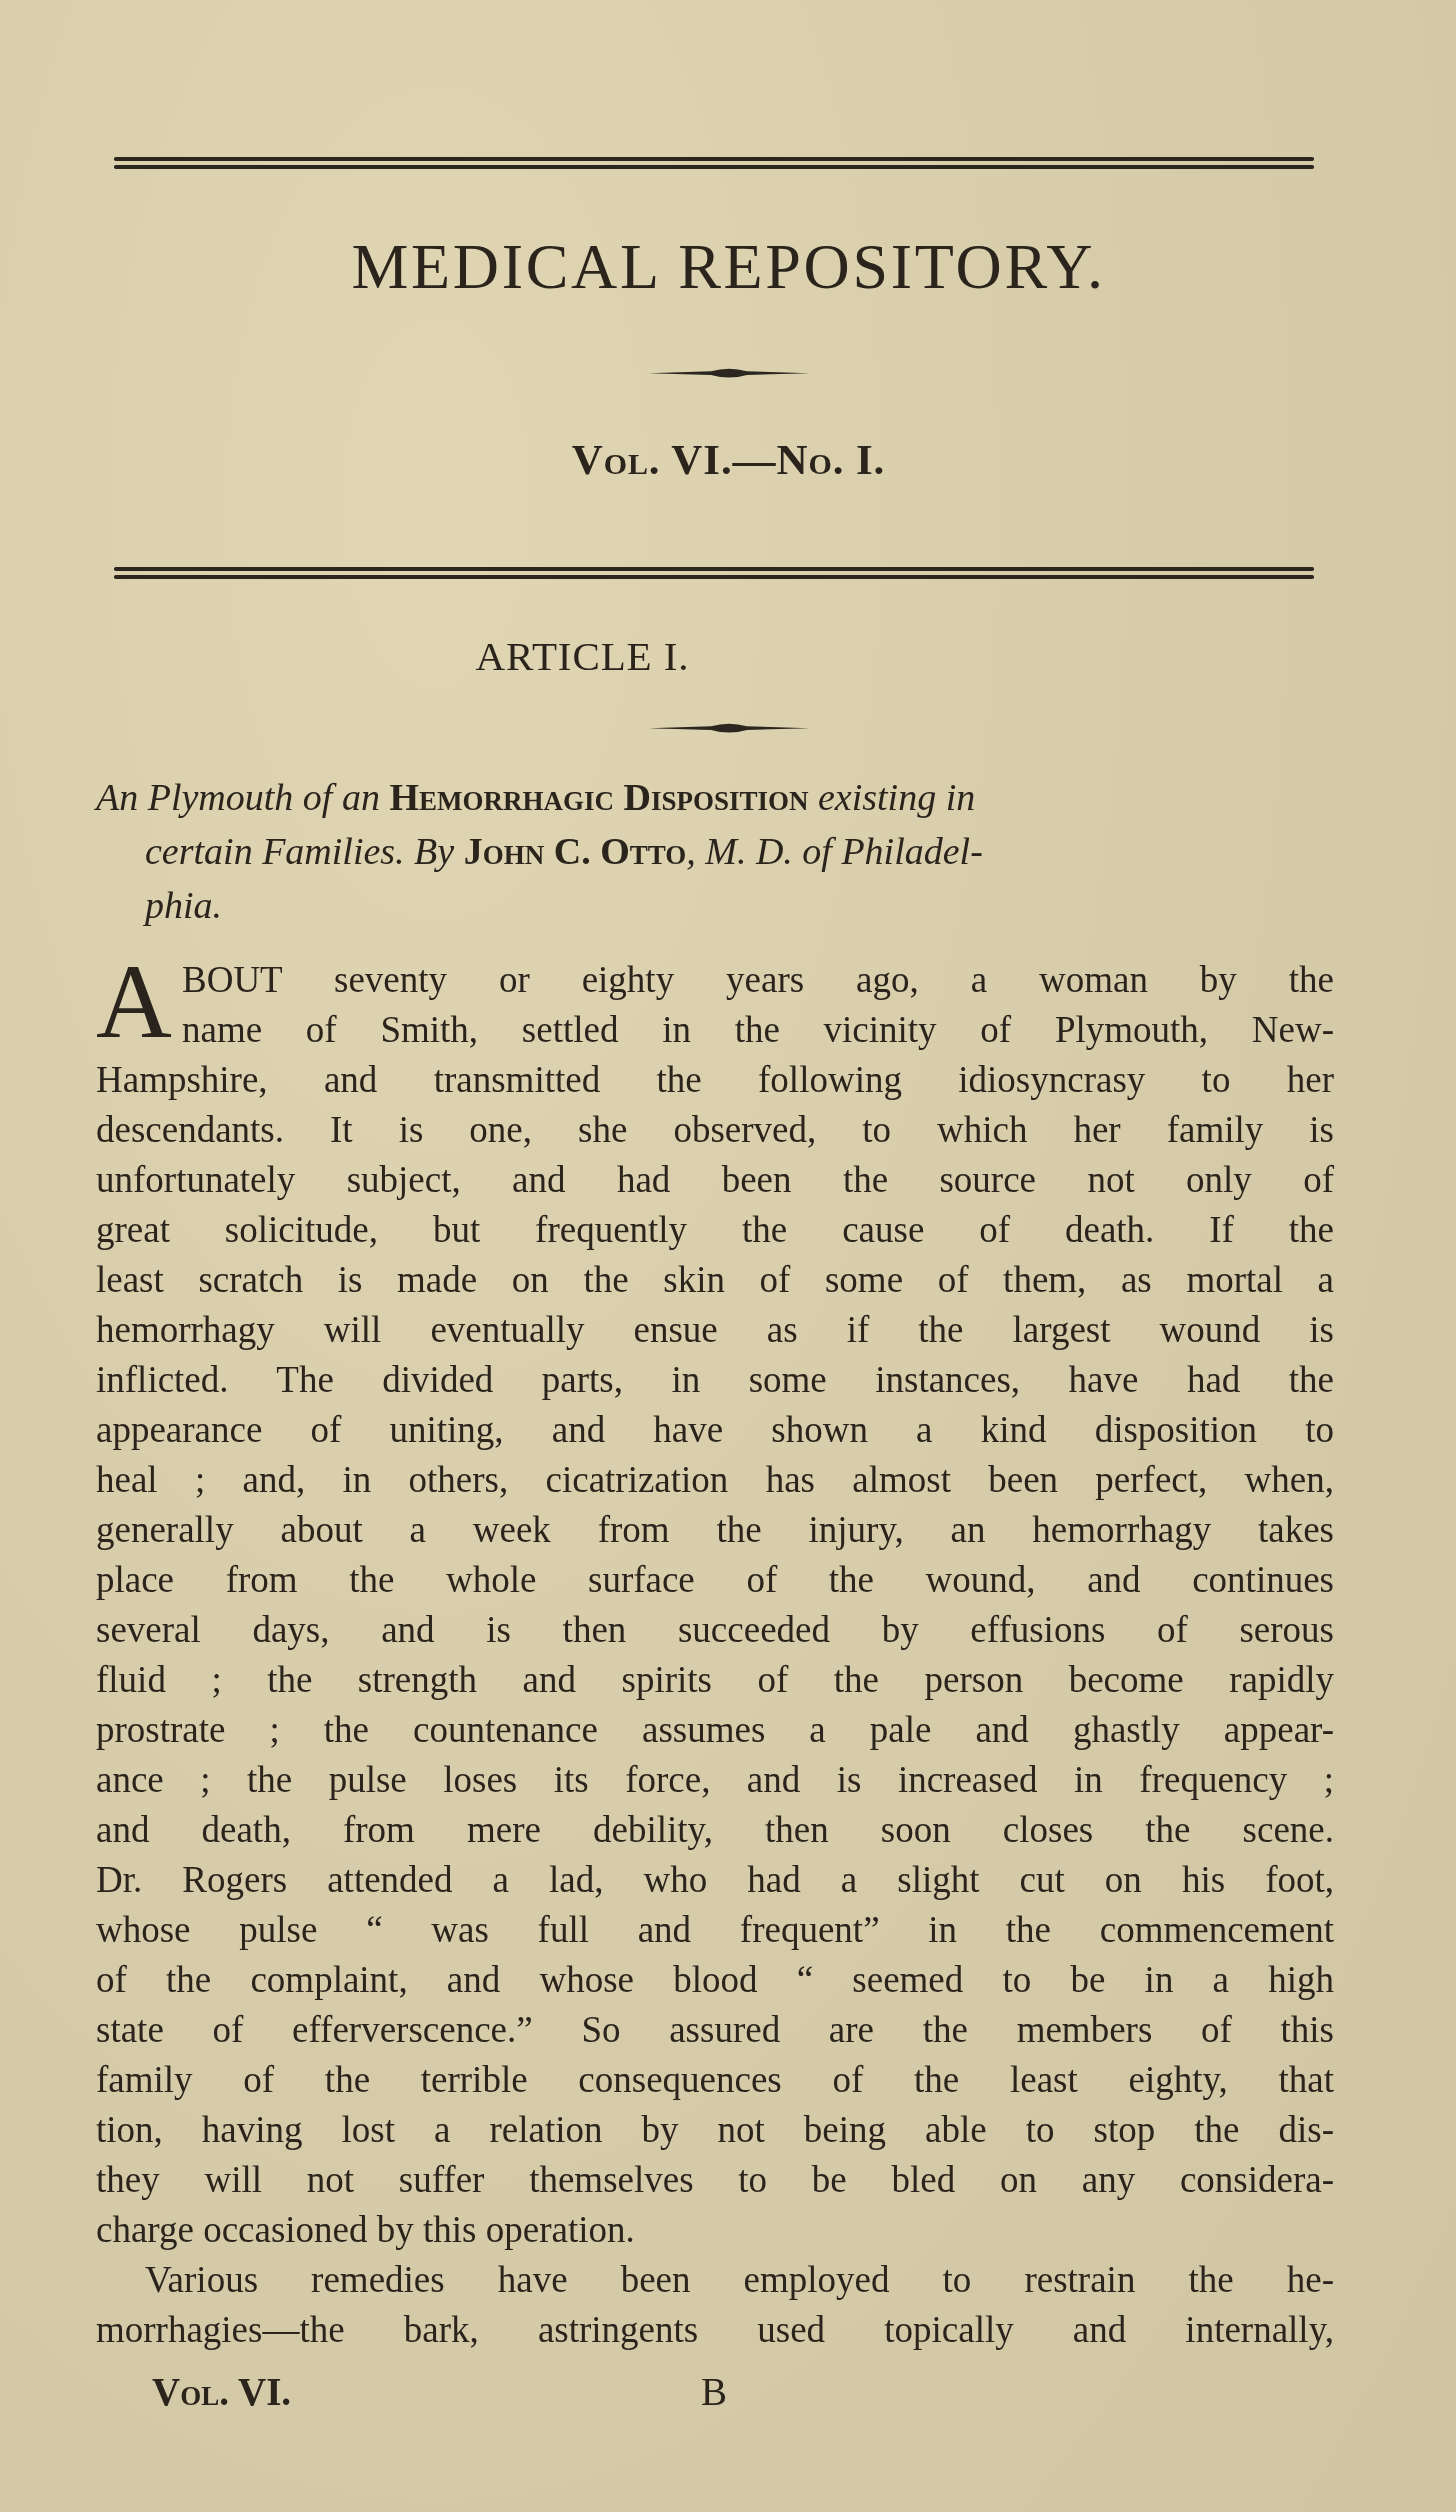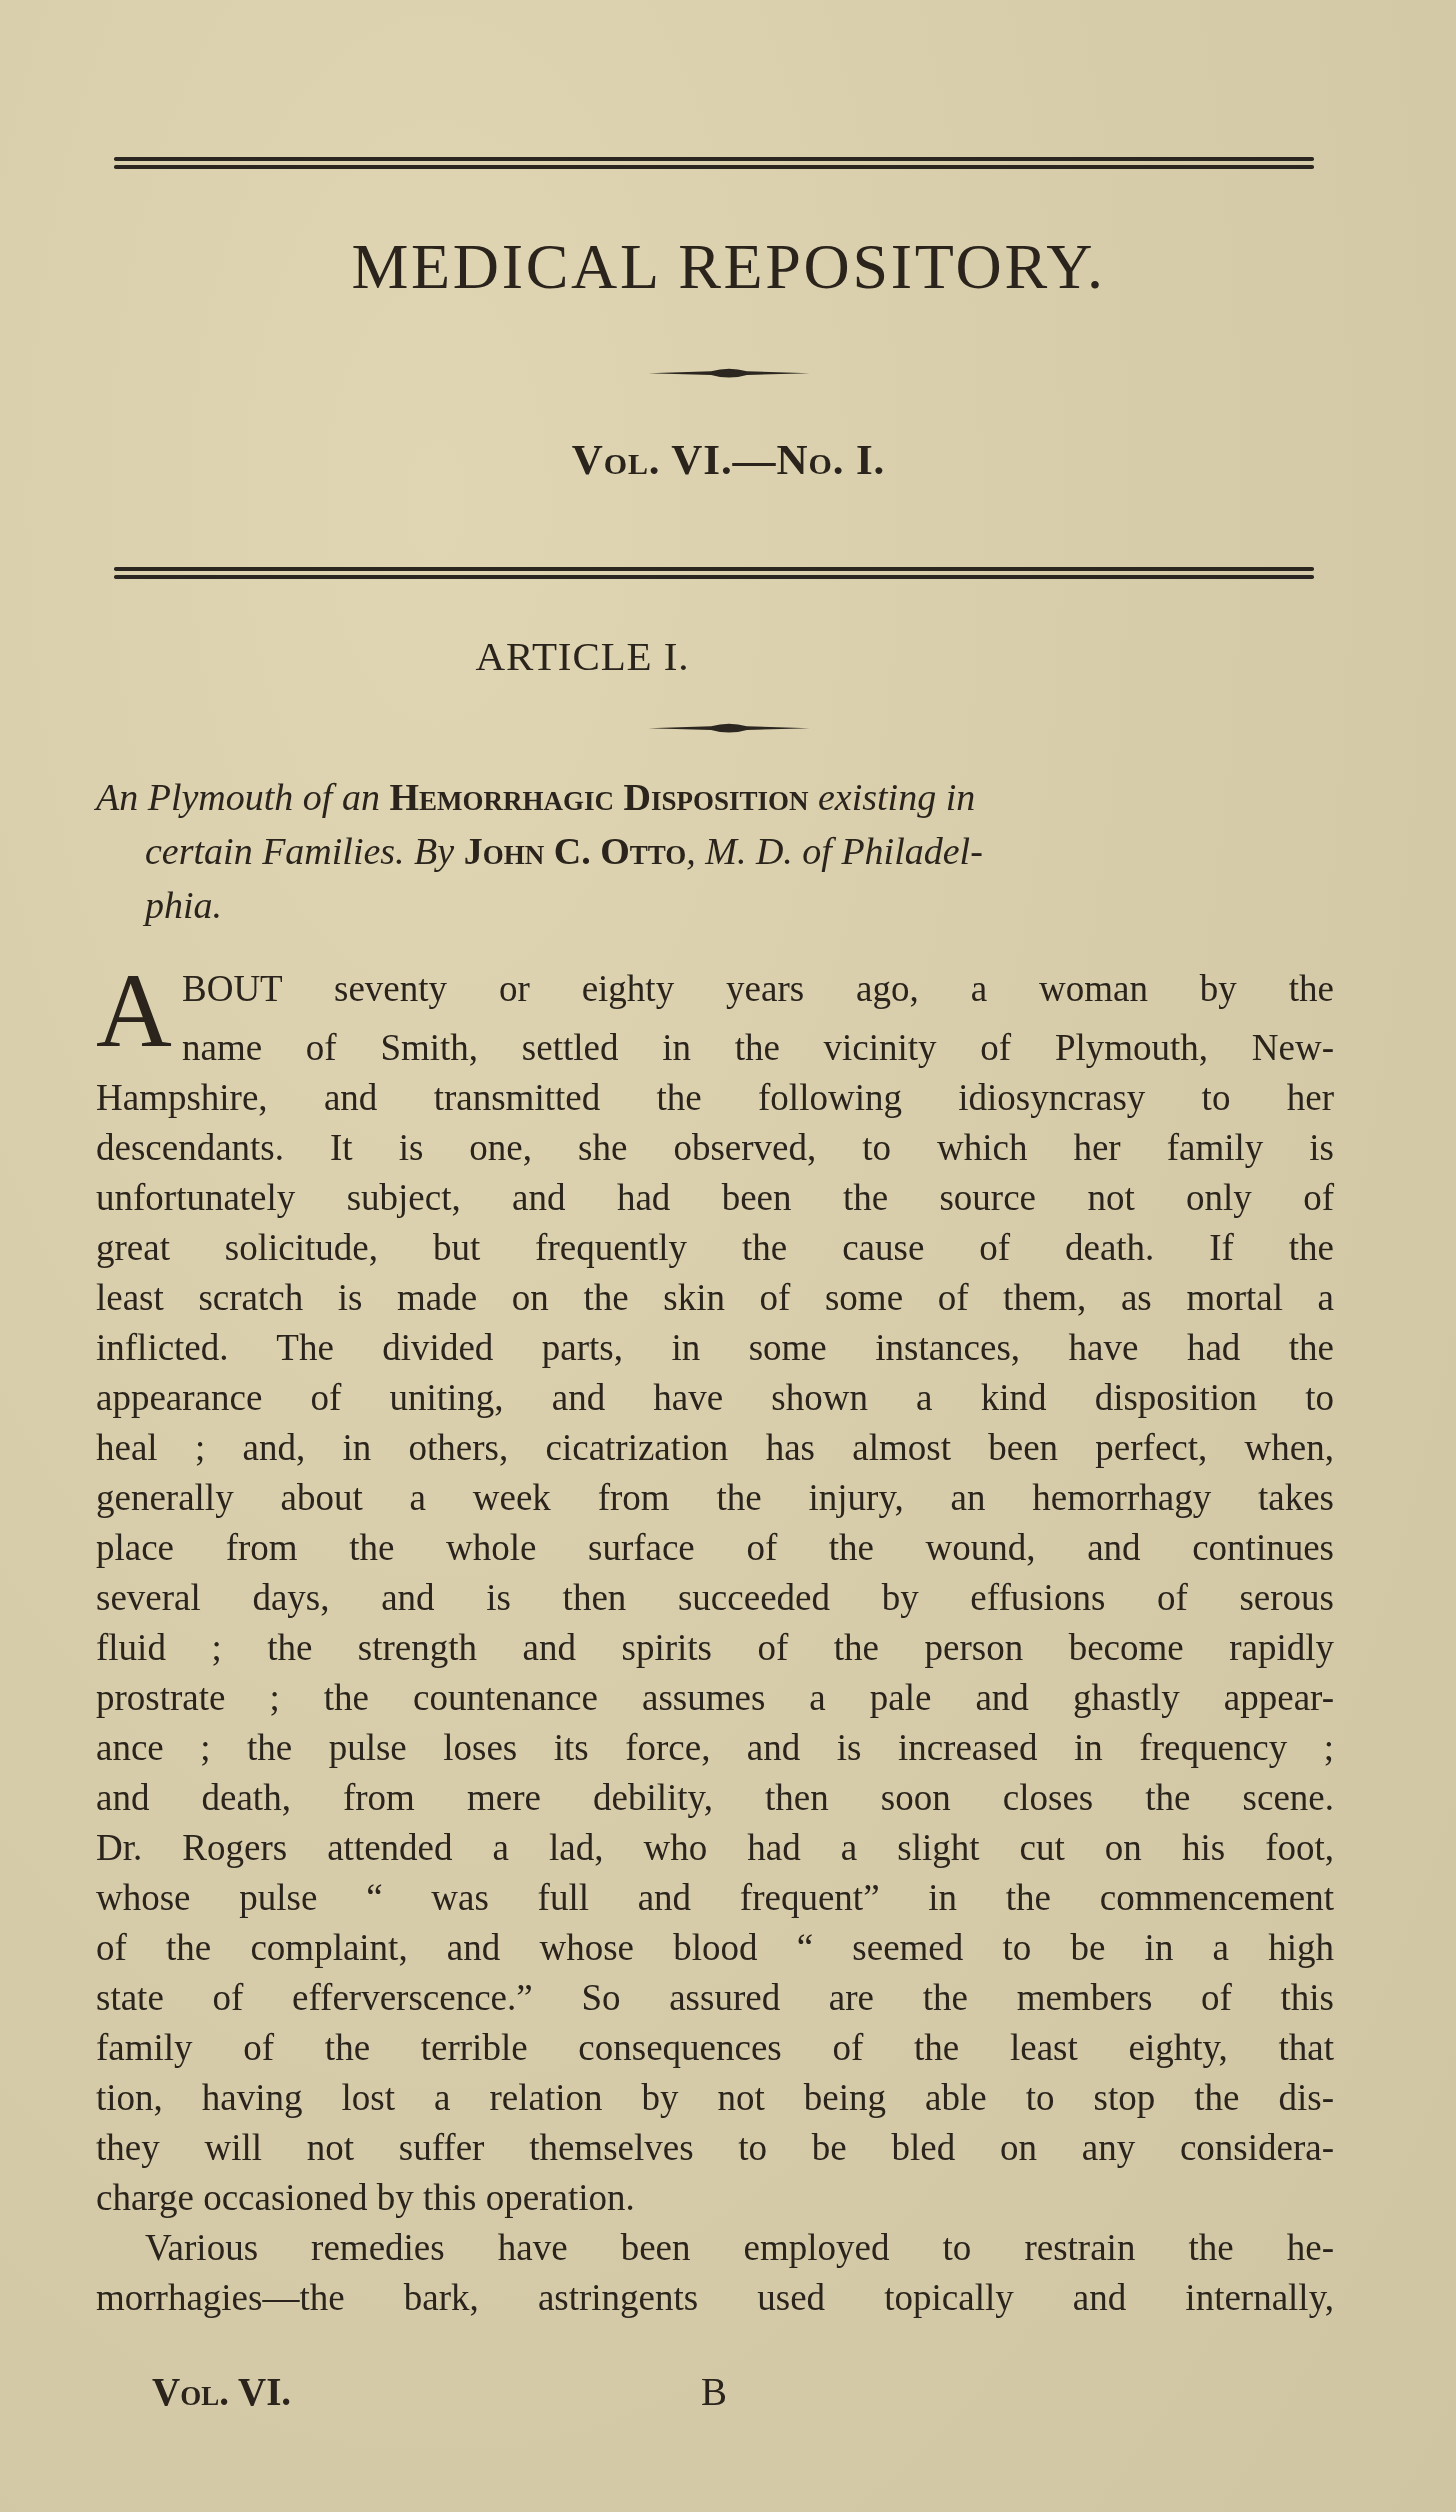--- a/index.html
+++ b/index.html
@@ -60,21 +60,21 @@
     display: block; white-space: nowrap;
     text-align: justify; text-align-last: justify;
   }
   .body-line.last { text-align-last: left; }
   .body-line.para-indent { padding-left: 49px; }
   .dropcap-wrap { position: relative; }
   .dropcap {
     position: absolute; left: 0; top: 1.8px;
     font-size: 105px; line-height: 89px;
   }
-  .after-cap { padding-left: 86px; margin-top: 9px; }
+  .after-cap { padding-left: 86px; }
 
   .footer {
     position: absolute; top: 2353px; left: 152px; width: 714px;
     font-size: 39px;
   }
   .footer .sig { position: absolute; left: 549px; top: 0; }
 </style>
 </head>
 <body>
 
@@ -112,20 +112,21 @@
     <div class="dropcap-wrap">
       <span class="dropcap">A</span>
       <span class="body-line after-cap">BOUT seventy or eighty years ago, a woman by the</span>
       <span class="body-line after-cap">name of Smith, settled in the vicinity of Plymouth, New-</span>
     </div>
     <span class="body-line">Hampshire, and transmitted the following idiosyncrasy to her</span>
     <span class="body-line">descendants.  It is one, she observed, to which her family is</span>
     <span class="body-line">unfortunately subject, and had been the source not only of</span>
     <span class="body-line">great solicitude, but frequently the cause of death.  If the</span>
     <span class="body-line">least scratch is made on the skin of some of them, as mortal a</span>
+    <span class="body-line">hemorrhagy will eventually ensue as if the largest wound is</span>
     <span class="body-line">inflicted.  The divided parts, in some instances, have had the</span>
     <span class="body-line">appearance of uniting, and have shown a kind disposition to</span>
     <span class="body-line">heal ; and, in others, cicatrization has almost been perfect, when,</span>
     <span class="body-line">generally about a week from the injury, an hemorrhagy takes</span>
     <span class="body-line">place from the whole surface of the wound, and continues</span>
     <span class="body-line">several days, and is then succeeded by effusions of serous</span>
     <span class="body-line">fluid ; the strength and spirits of the person become rapidly</span>
     <span class="body-line">prostrate ; the countenance assumes a pale and ghastly appear-</span>
     <span class="body-line">ance ; the pulse loses its force, and is increased in frequency ;</span>
     <span class="body-line">and death, from mere debility, then soon closes the scene.</span>

